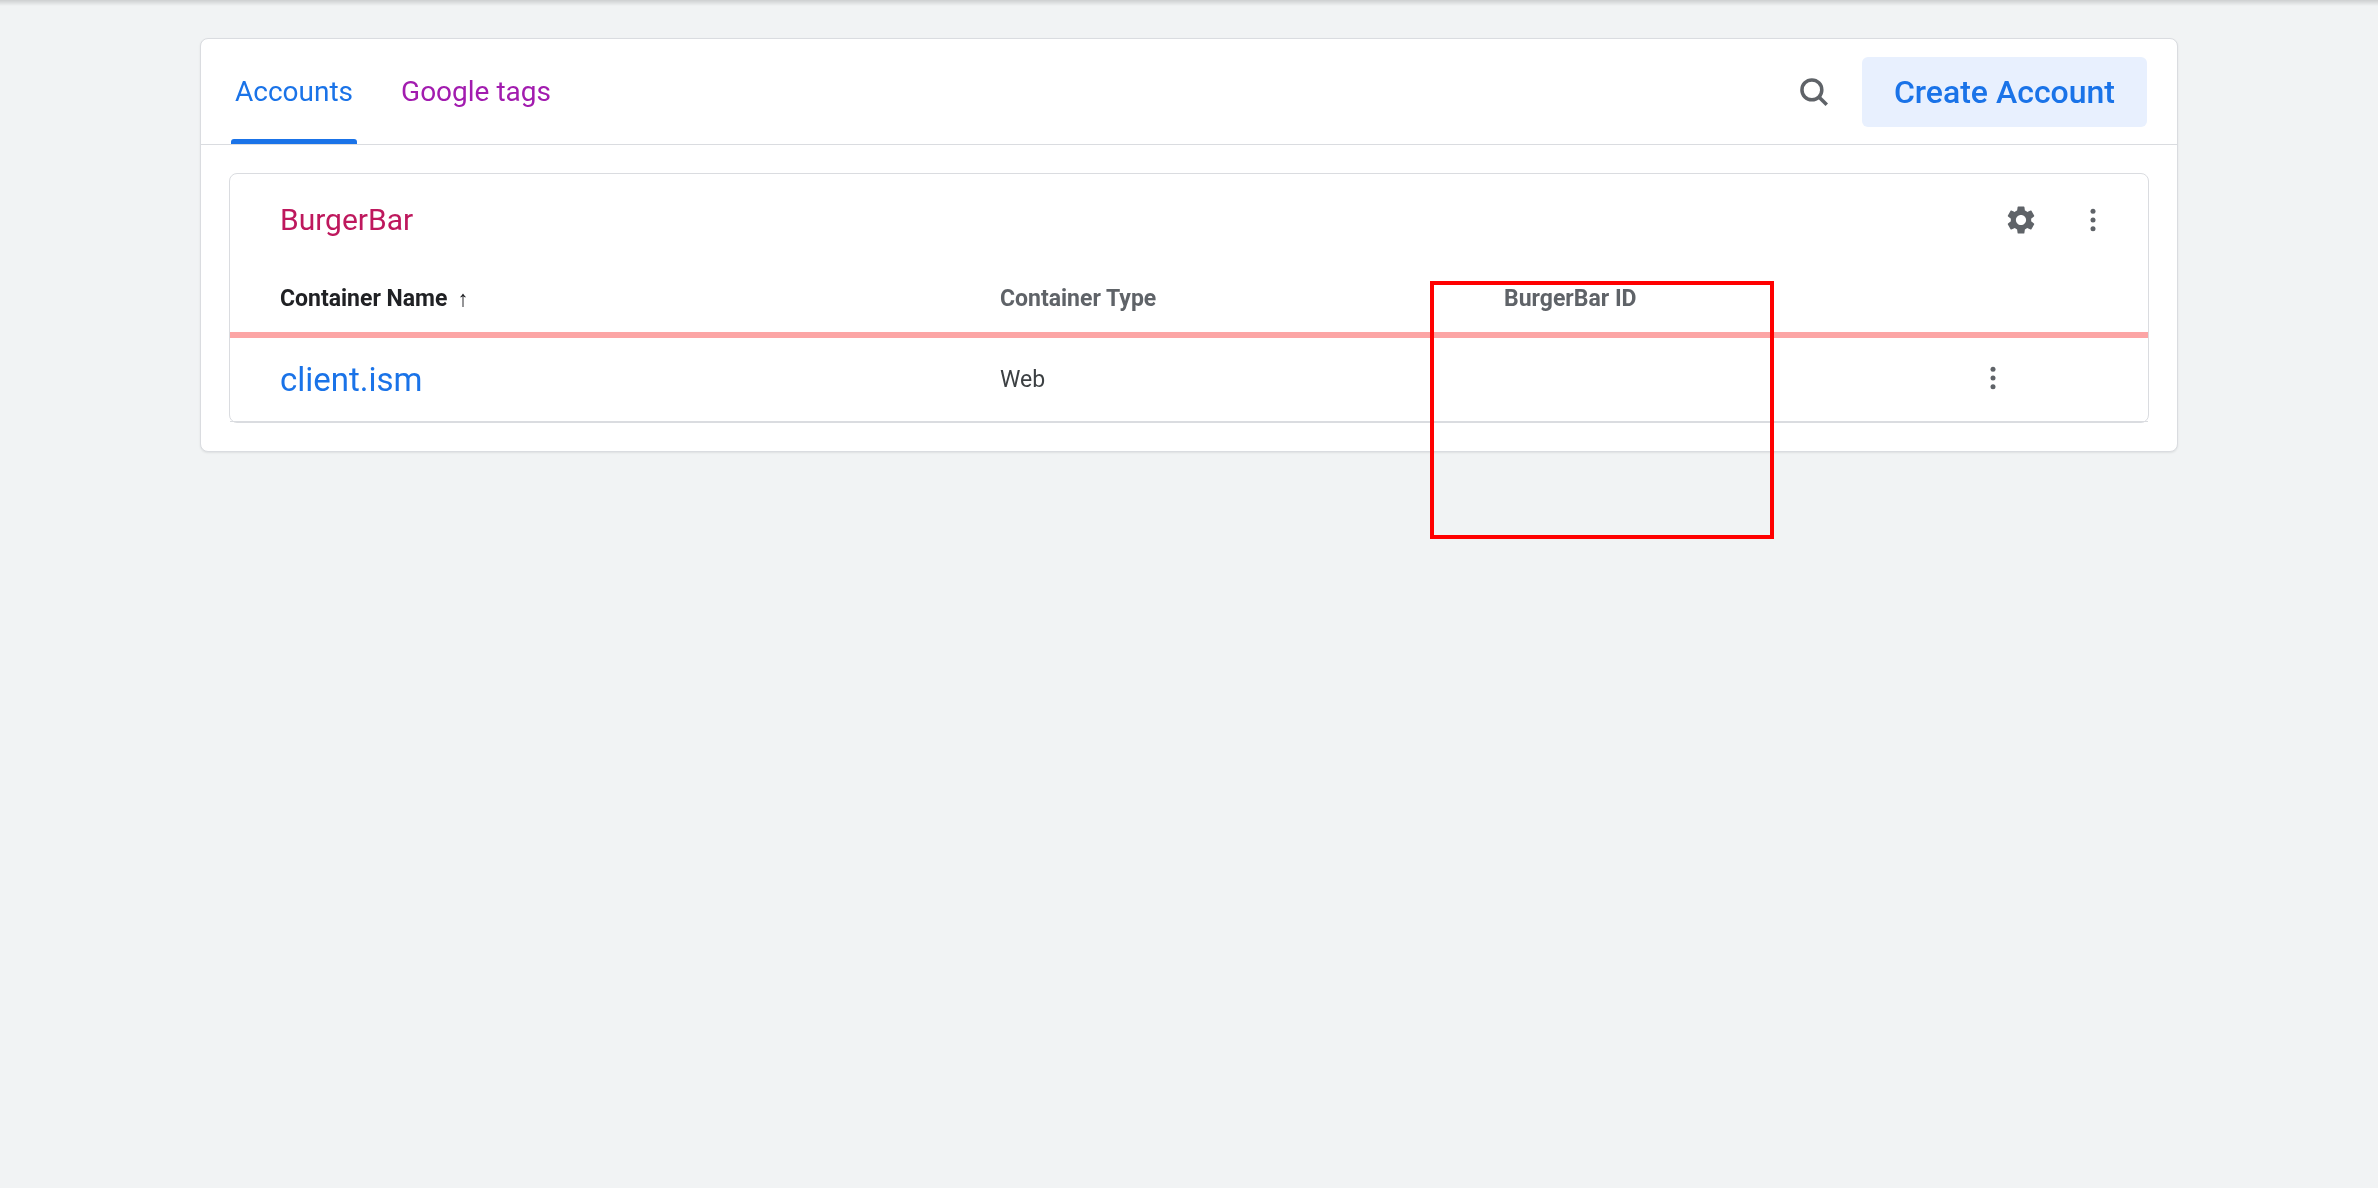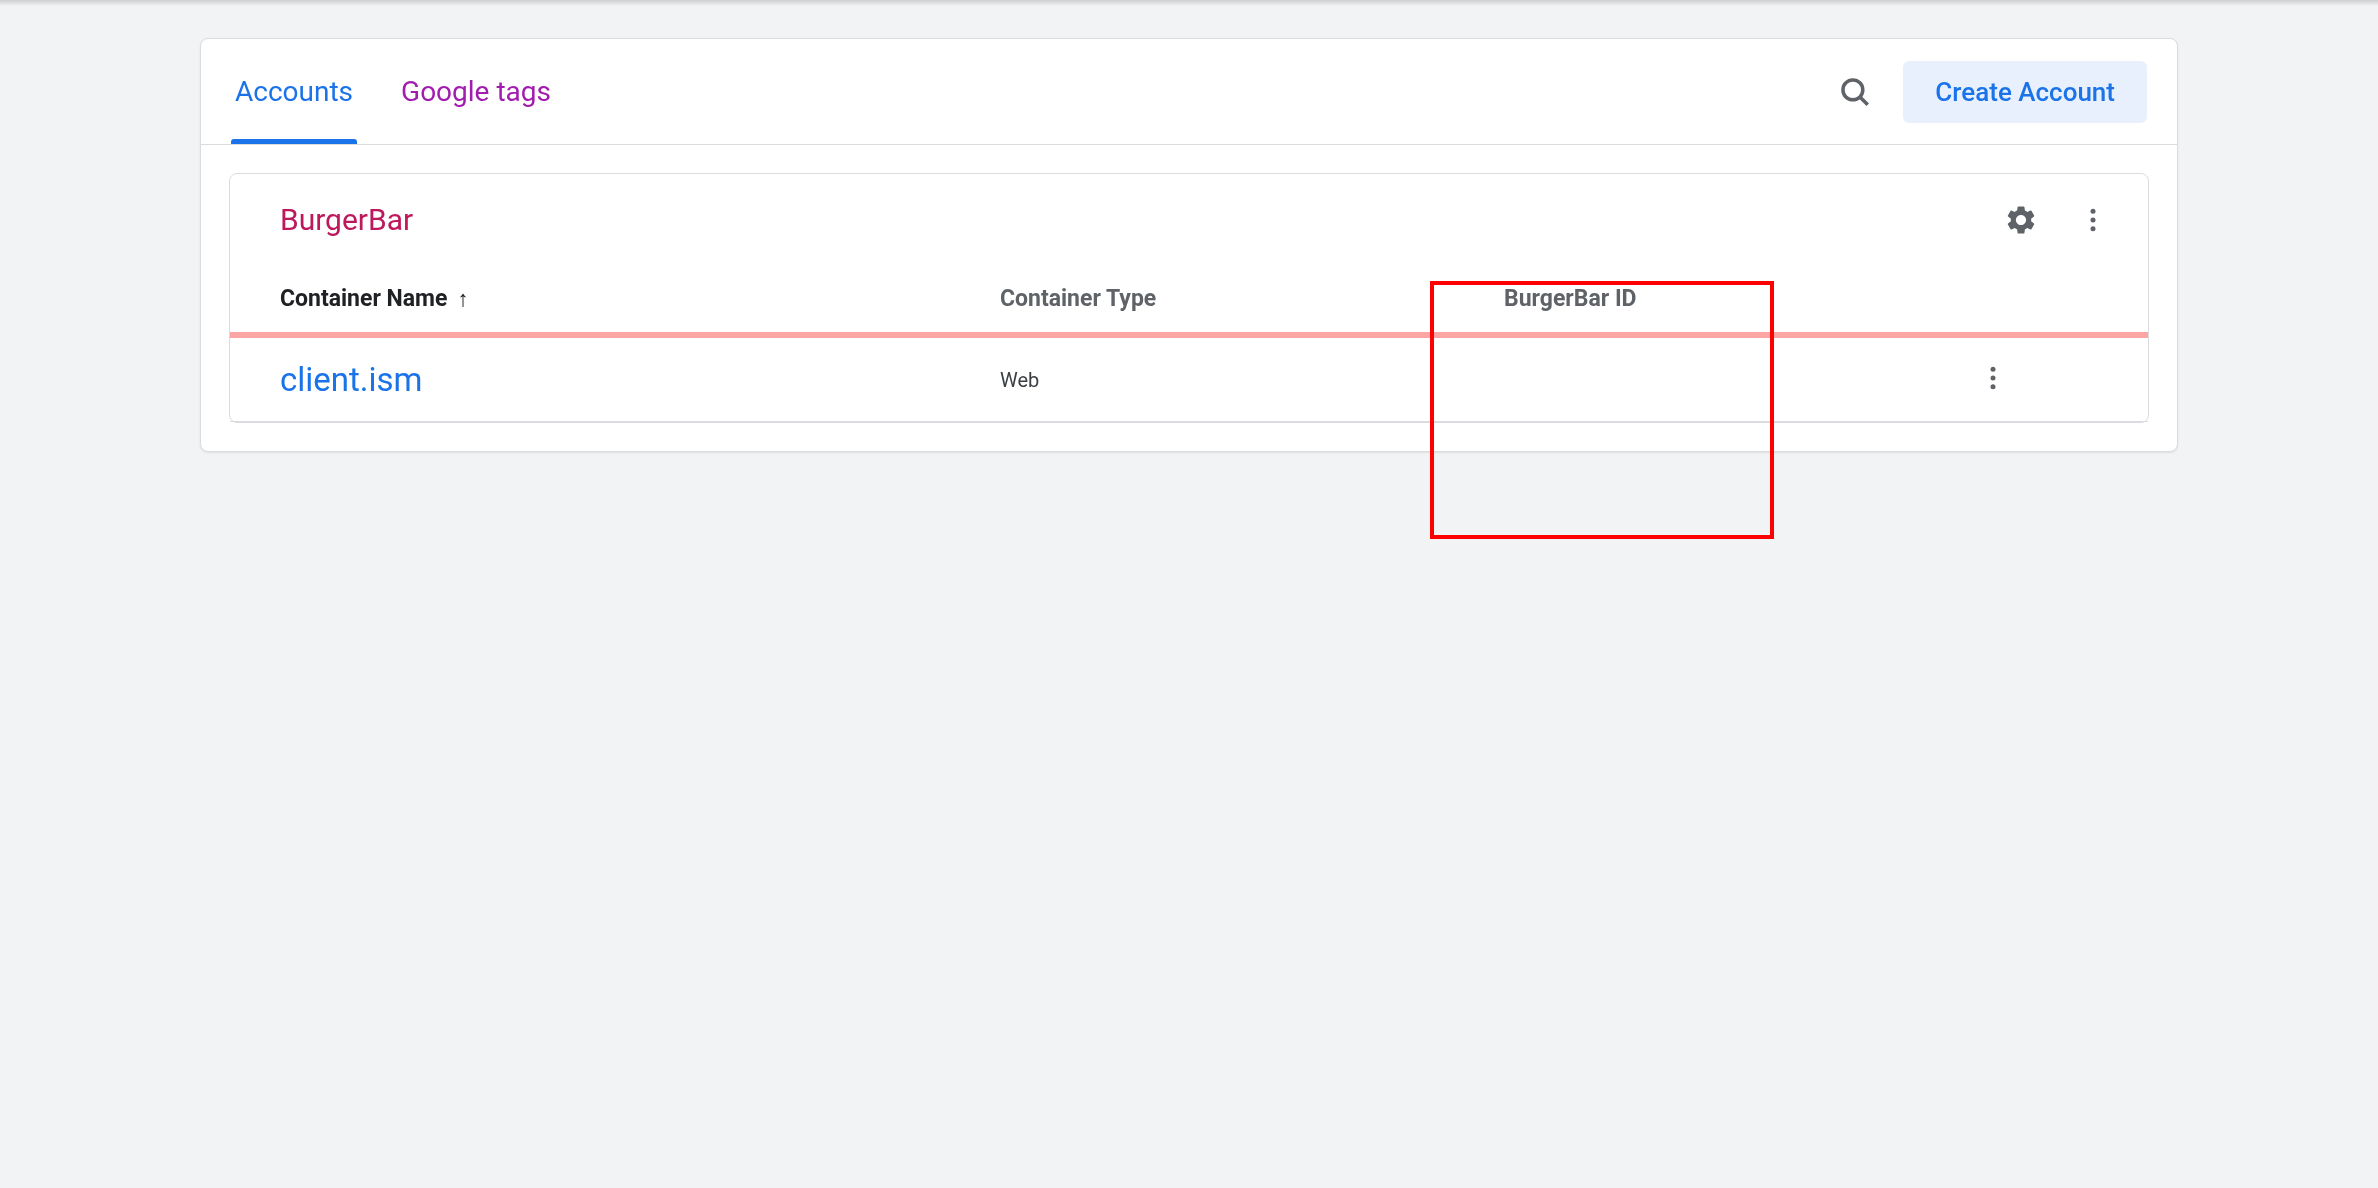--- a/index.html
+++ b/index.html
@@ -79,21 +79,21 @@
       display: flex;
       align-items: center;
       justify-content: center;
     }
     .create-btn {
       background: #e8f0fe;
       color: #1a73e8;
       border: none;
       border-radius: 6px;
       padding: 16px 32px;
-      font-size: 26px;
+      font-size: 32px;
       font-weight: 500;
       cursor: pointer;
     }
     .account-section {
       padding: 28px;
     }
     .account-card {
       border: 1px solid #dadce0;
       border-radius: 8px;
     }
@@ -149,21 +149,21 @@
       border-bottom: 1px solid #dadce0;
       align-items: center;
     }
     .container-name {
       color: #1a73e8;
       font-size: 33px;
       cursor: pointer;
     }
     .container-type, .container-id {
       color: #3c4043;
-      font-size: 20px;
+      font-size: 23px;
     }
     .row-more {
       justify-self: end;
       cursor: pointer;
       color: #5f6368;
     }
     .highlight-box {
       position: absolute;
       border: 4px solid #ff0000;
       pointer-events: none;

